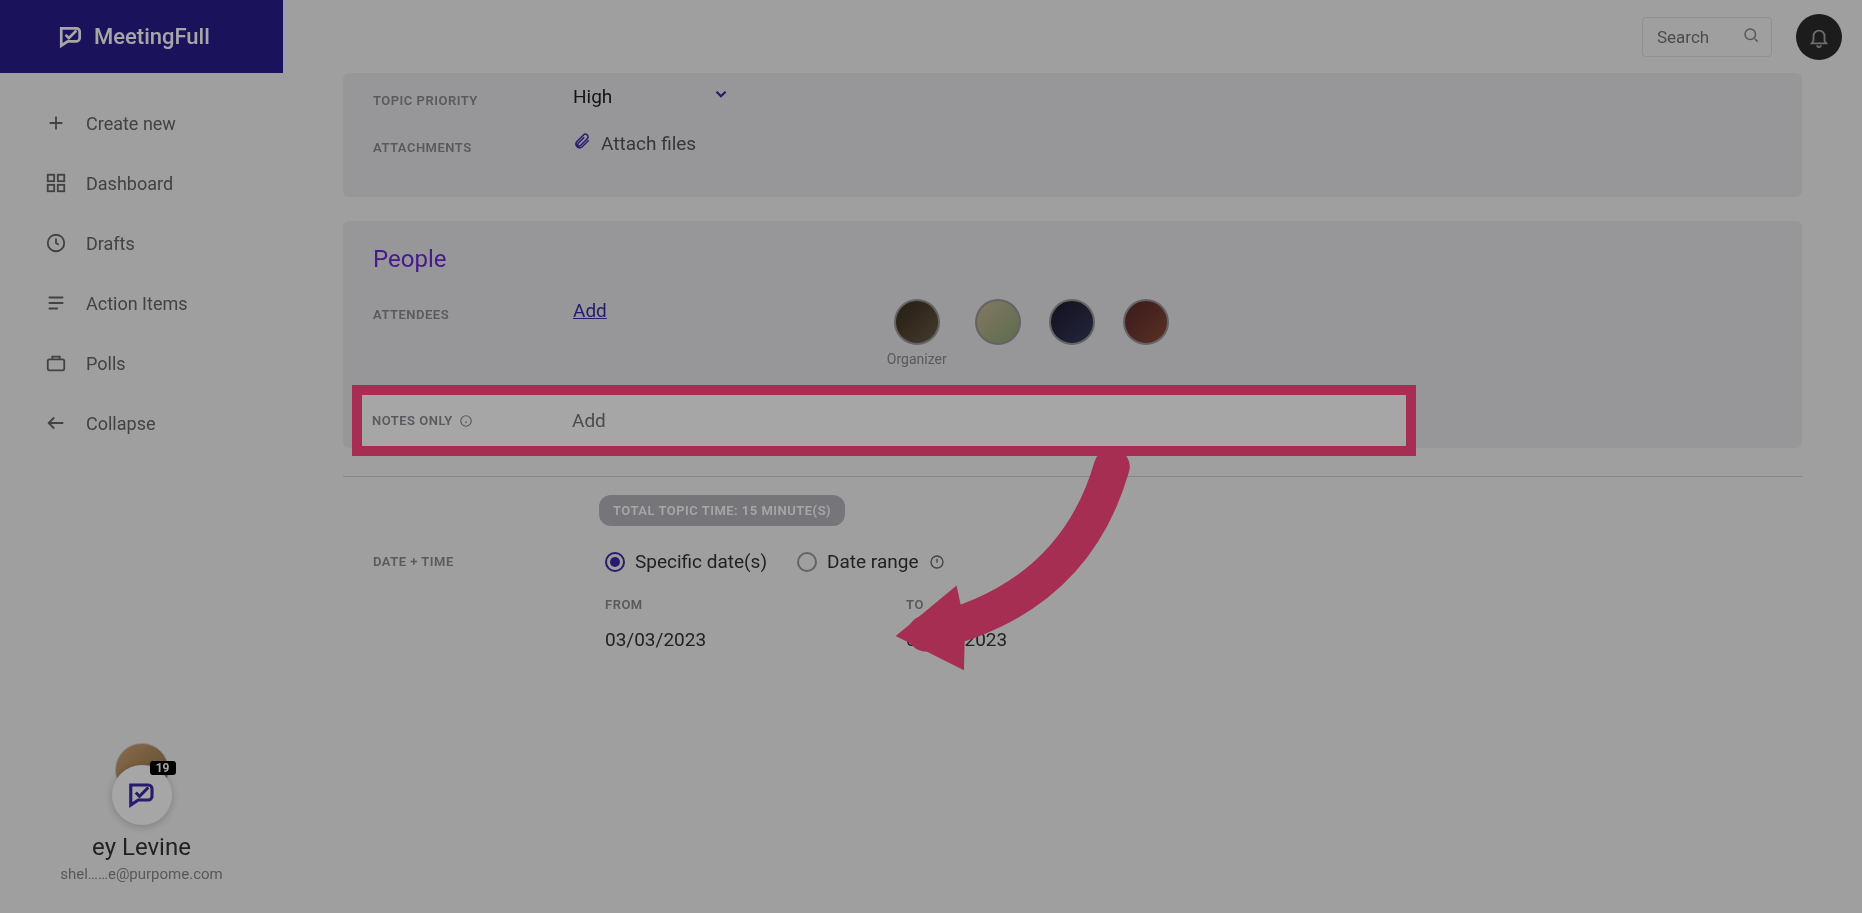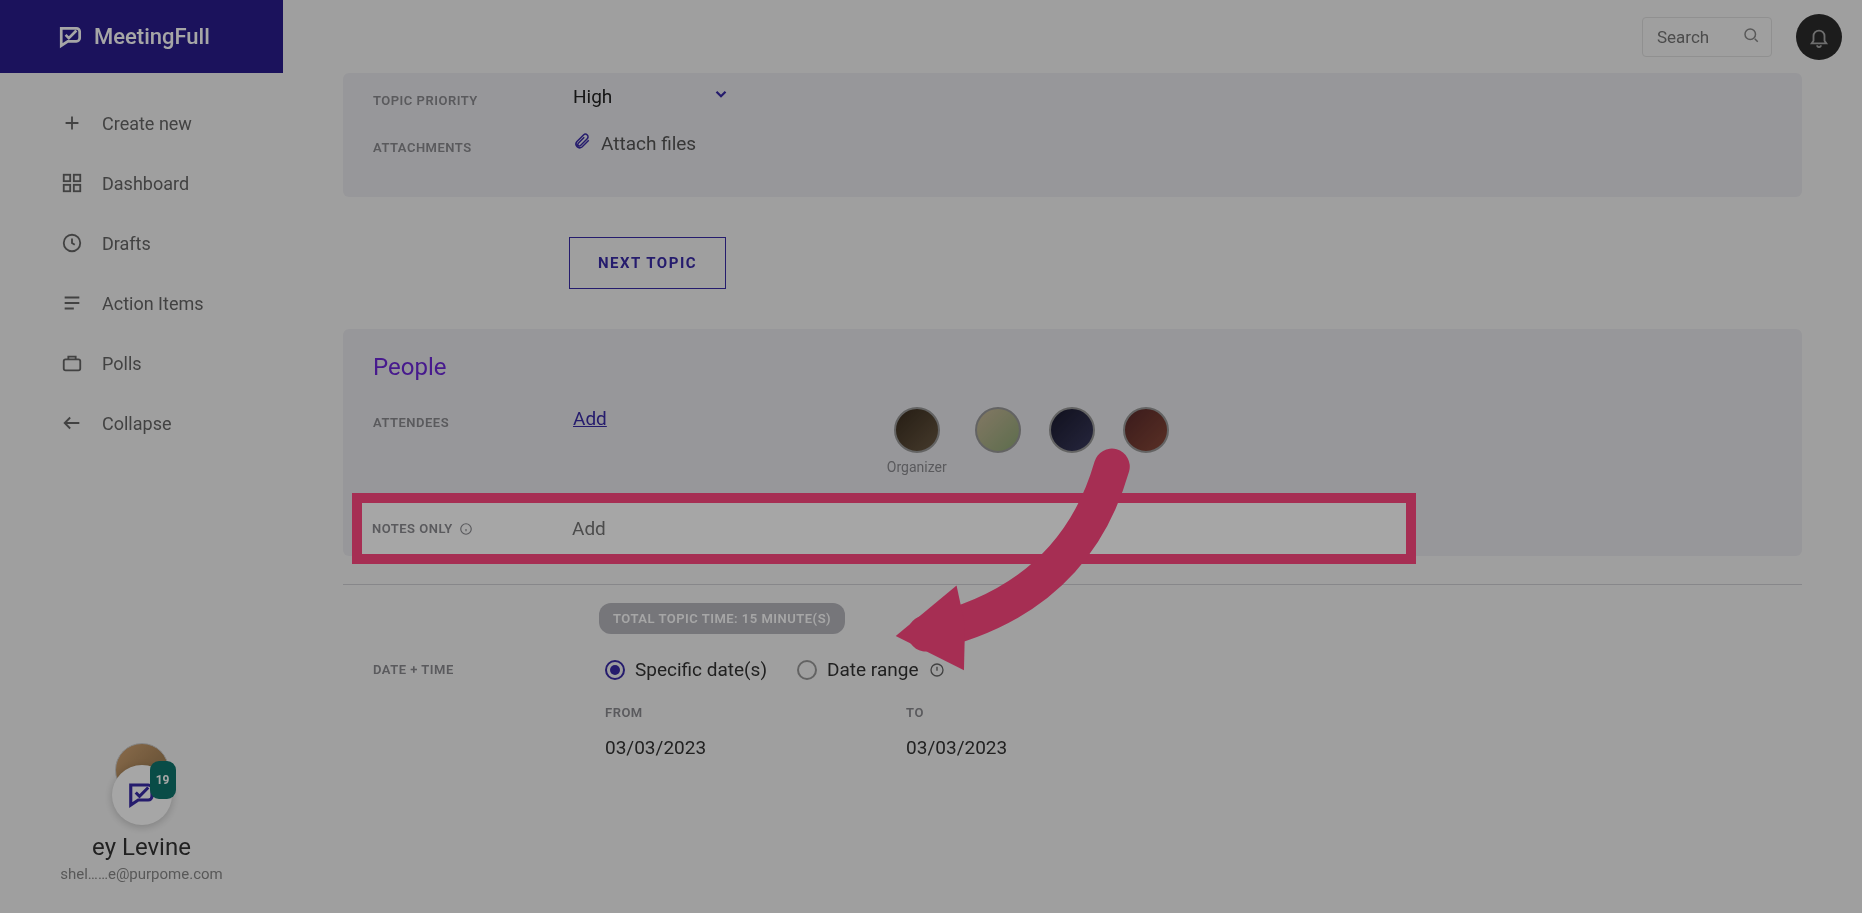--- a/index.html
+++ b/index.html
@@ -5,29 +5,29 @@
 * { box-sizing: border-box; margin: 0; padding: 0; font-family: -apple-system, BlinkMacSystemFont, 'Segoe UI', Roboto, sans-serif; }
 body { background: #f5f5f5; width: 1862px; height: 913px; overflow: hidden; position: relative; }
 
 
 .sidebar { position: absolute; left: 0; top: 0; width: 283px; height: 913px; background: #f5f5f5; }
 .logo-bar { background: #2a1d8e; height: 73px; display: flex; align-items: center; padding-left: 58px; }
 .logo-bar svg { margin-right: 10px; }
 .logo-text { color: #fff; font-size: 22px; font-weight: 500; }
 
 .nav-list { padding-top: 20px; }
-.nav-item { display: flex; align-items: center; padding: 18px 0 18px 60px; color: #666; cursor: pointer; }
+.nav-item { display: flex; align-items: center; padding: 18px 0 18px 44px; color: #666; cursor: pointer; }
 .nav-item .icon { width: 24px; height: 24px; margin-right: 18px; display: flex; align-items: center; justify-content: center; }
 .nav-item .label { font-size: 18px; }
 
 .user-footer { position: absolute; bottom: 30px; left: 0; width: 283px; text-align: center; }
 .user-avatar { width: 54px; height: 54px; border-radius: 50%; background: linear-gradient(135deg,#d4a574,#8b6f47); margin: 0 auto 8px; border: 1px solid #ccc; }
 .badge-wrap { position: relative; width: 60px; height: 60px; margin: -40px auto 8px; }
 .badge-circle { width: 60px; height: 60px; border-radius: 50%; background: #fff; box-shadow: 0 2px 8px rgba(0,0,0,0.2); display:flex; align-items:center; justify-content:center; }
-.badge-count { position: absolute; top: -4px; right: -4px; background: #0f766e; color:#fff; font-size: 12px; font-weight: bold; border-radius: 9px; padding: 12px 6px; }
+.badge-count { position: absolute; top: -4px; right: -4px; background: #000000; color:#fff; font-size: 12px; font-weight: bold; border-radius: 3px; padding: 0 6px; }
 .user-name { font-size: 24px; color: #333; margin-bottom: 4px; }
 .user-email { font-size: 15px; color: #888; }
 
 
 .topbar { position: absolute; left: 283px; top: 0; right: 0; height: 73px; background: #f5f5f5; display: flex; align-items: center; justify-content: flex-end; padding-right: 20px; }
 .search-box { position: relative; margin-right: 24px; }
 .search-box input { width: 130px; height: 40px; border: 1px solid #ddd; border-radius: 4px; padding: 0 40px 0 14px; font-size: 17px; background: #f5f5f5; color: #666; }
 .search-box .sicon { position: absolute; right: 12px; top: 50%; transform: translateY(-50%); }
 .bell { width: 46px; height: 46px; border-radius: 50%; background: #2b2b2b; display: flex; align-items: center; justify-content: center; }
 
@@ -208,23 +208,20 @@
         <span class="attach-link">
           <span class="clip"><svg width="18" height="18" viewBox="0 0 24 24" stroke="#3a2ba8" stroke-width="2" fill="none">
                 <path d="M21 11l-9 9a5 5 0 0 1-7-7l9-9a3.5 3.5 0 0 1 5 5l-9 9a2 2 0 0 1-3-3l8-8"></path>
               </svg></span>
           <span>Attach files</span>
         </span>
       </div>
     </div>
   </div>
 
-  <div class="next-topic-wrap">
-    <button class="next-topic-btn">NEXT TOPIC</button>
-  </div>
 
   <div class="card">
     <div class="section-title">People</div>
     <div class="form-row" style="align-items:flex-start;">
       <div class="form-label">ATTENDEES</div>
       <div class="form-value" style="display:flex; align-items:flex-start;">
         <span class="add-link">Add</span>
         <div class="avatars">
           <div class="av-col">
             <div class="av a1"></div>

